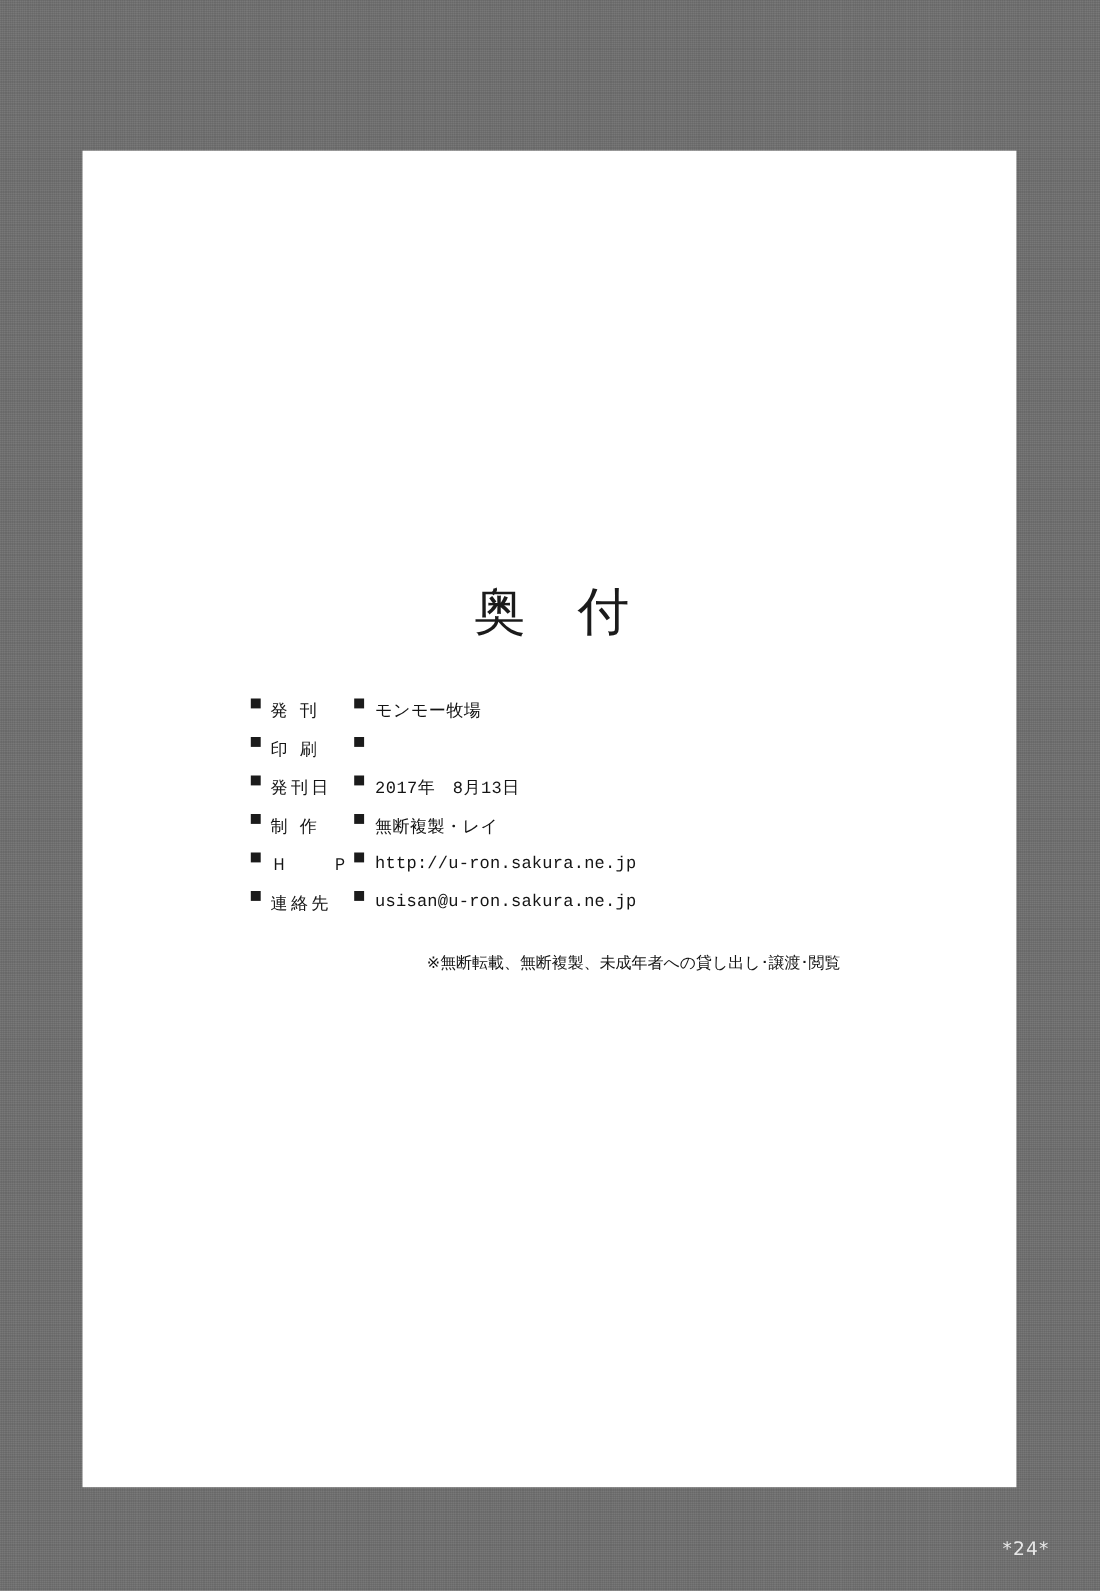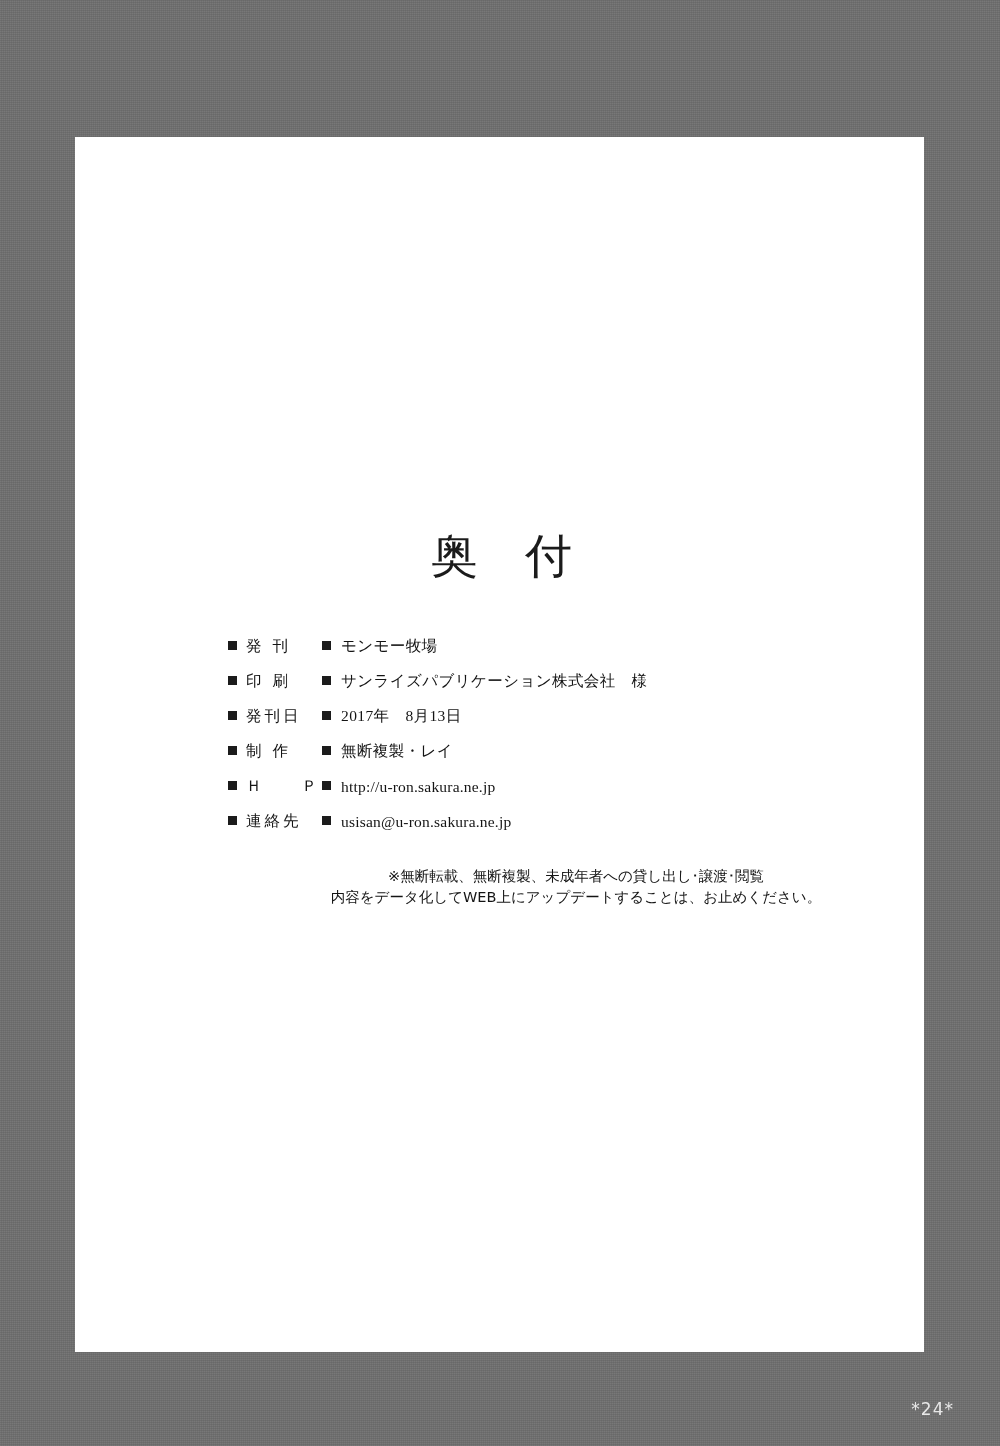--- a/index.html
+++ b/index.html
@@ -46,21 +46,21 @@
     margin-top: 388px;
     font-weight: 400;
     padding-left: 20px;
   }
   .entries {
     margin-top: 48px;
     padding-left: 153px;
   }
   .entry {
     display: flex;
-    align-items: center;
+    align-items: flex-start;
     margin-bottom: 14px;
     font-size: 15.5px;
     color: #141414;
     white-space: nowrap;
   }
   .sq {
     display: inline-block;
     width: 9px;
     height: 9px;
     background: #1b1b1b;
@@ -74,21 +74,21 @@
     font-size: 15.5px;
     letter-spacing: 3px;
     min-width: 74px;
     display: inline-block;
   }
   .entry-sq2 {
     margin-left: 2px;
     margin-right: 10px;
   }
   .entry-value {
-    font-family: Liberation Serif, serif;
+    font-family: Liberation Mono, monospace;
     font-size: 15.5px;
     letter-spacing: 0.4px;
   }
   .entry-value.mono-ish {
     letter-spacing: 0.2px;
   }
   .notice {
     margin-top: 34px;
     padding-left: 153px;
     font-family: "DejaVu Sans", "Liberation Sans", sans-serif;
@@ -126,21 +126,20 @@
         <span class="sq"></span>
         <span class="entry-label">発 刊</span>
         <span class="sq entry-sq2"></span>
         <span class="entry-value">モンモー牧場</span>
       </div>
 
       <div class="entry">
         <span class="sq"></span>
         <span class="entry-label">印 刷</span>
         <span class="sq entry-sq2"></span>
-        <span class="entry-value">サンライズパブリケーション株式会社　様</span>
       </div>
 
       <div class="entry">
         <span class="sq"></span>
         <span class="entry-label">発刊日</span>
         <span class="sq entry-sq2"></span>
         <span class="entry-value">2017年　8月13日</span>
       </div>
 
       <div class="entry">
@@ -161,19 +160,18 @@
         <span class="sq"></span>
         <span class="entry-label">連絡先</span>
         <span class="sq entry-sq2"></span>
         <span class="entry-value mono-ish">usisan@u-ron.sakura.ne.jp</span>
       </div>
 
     </div>
 
     <div class="notice">
       <div>※無断転載、無断複製、未成年者への貸し出し･譲渡･閲覧</div>
-      <div>内容をデータ化してWEB上にアップデートすることは、お止めください。</div>
     </div>
 
   </div>
 </div>
 
 <div class="page-number">*24*</div>
 
 </body></html>

